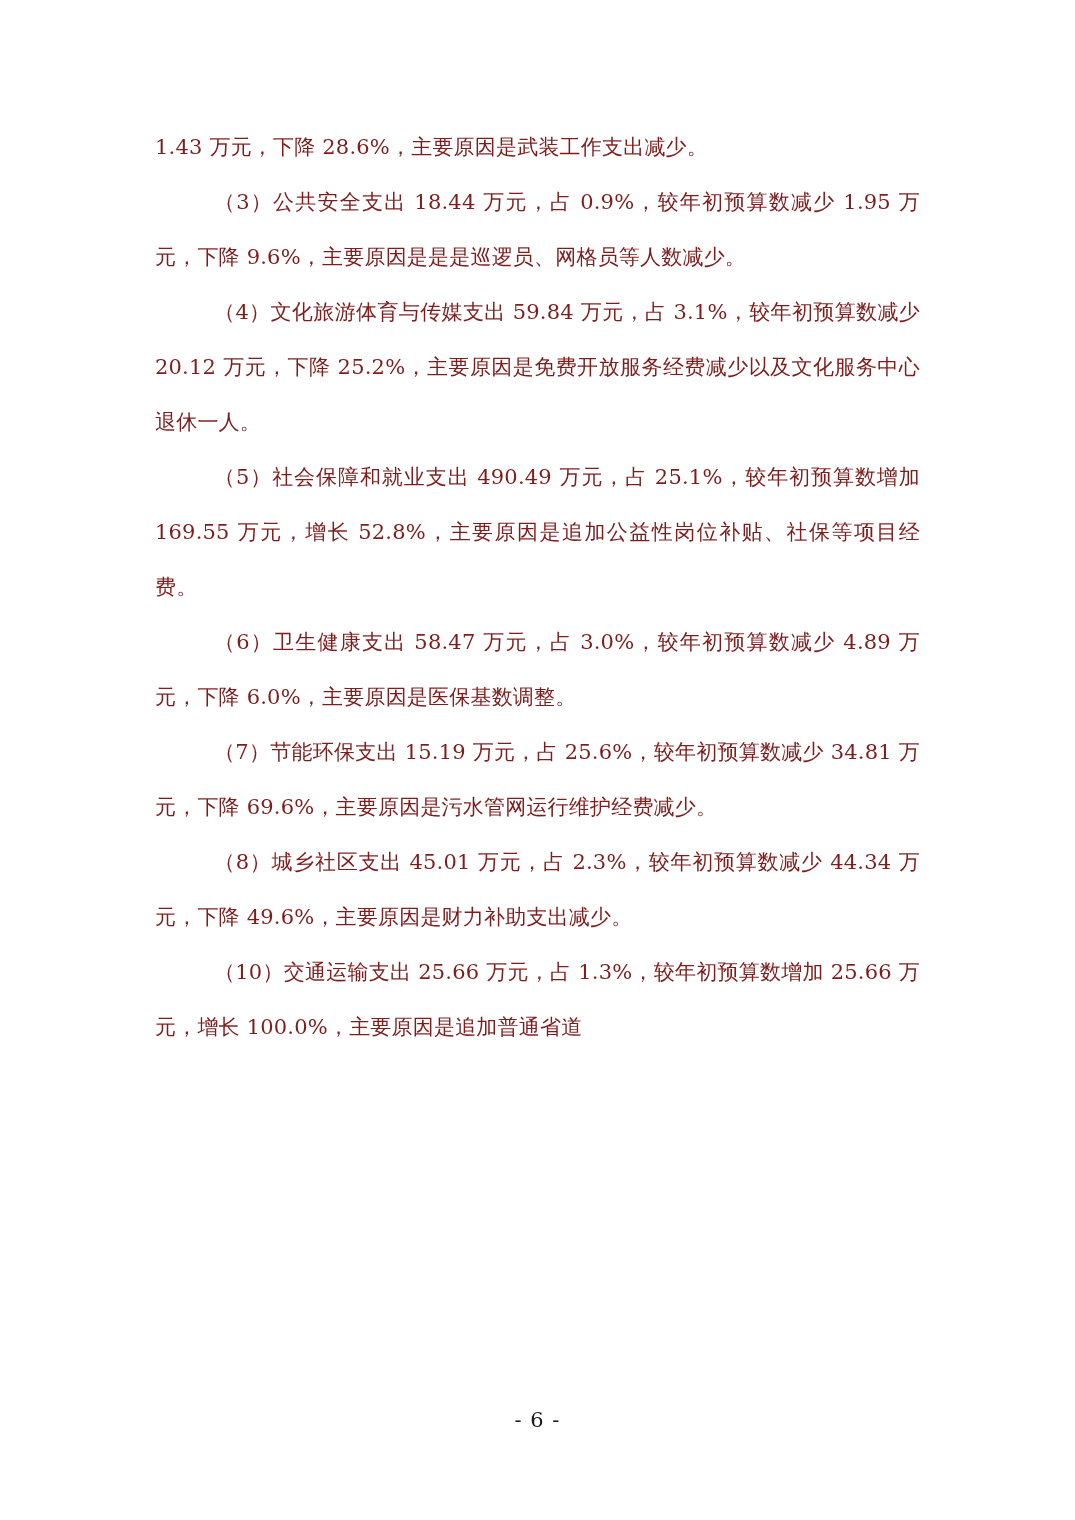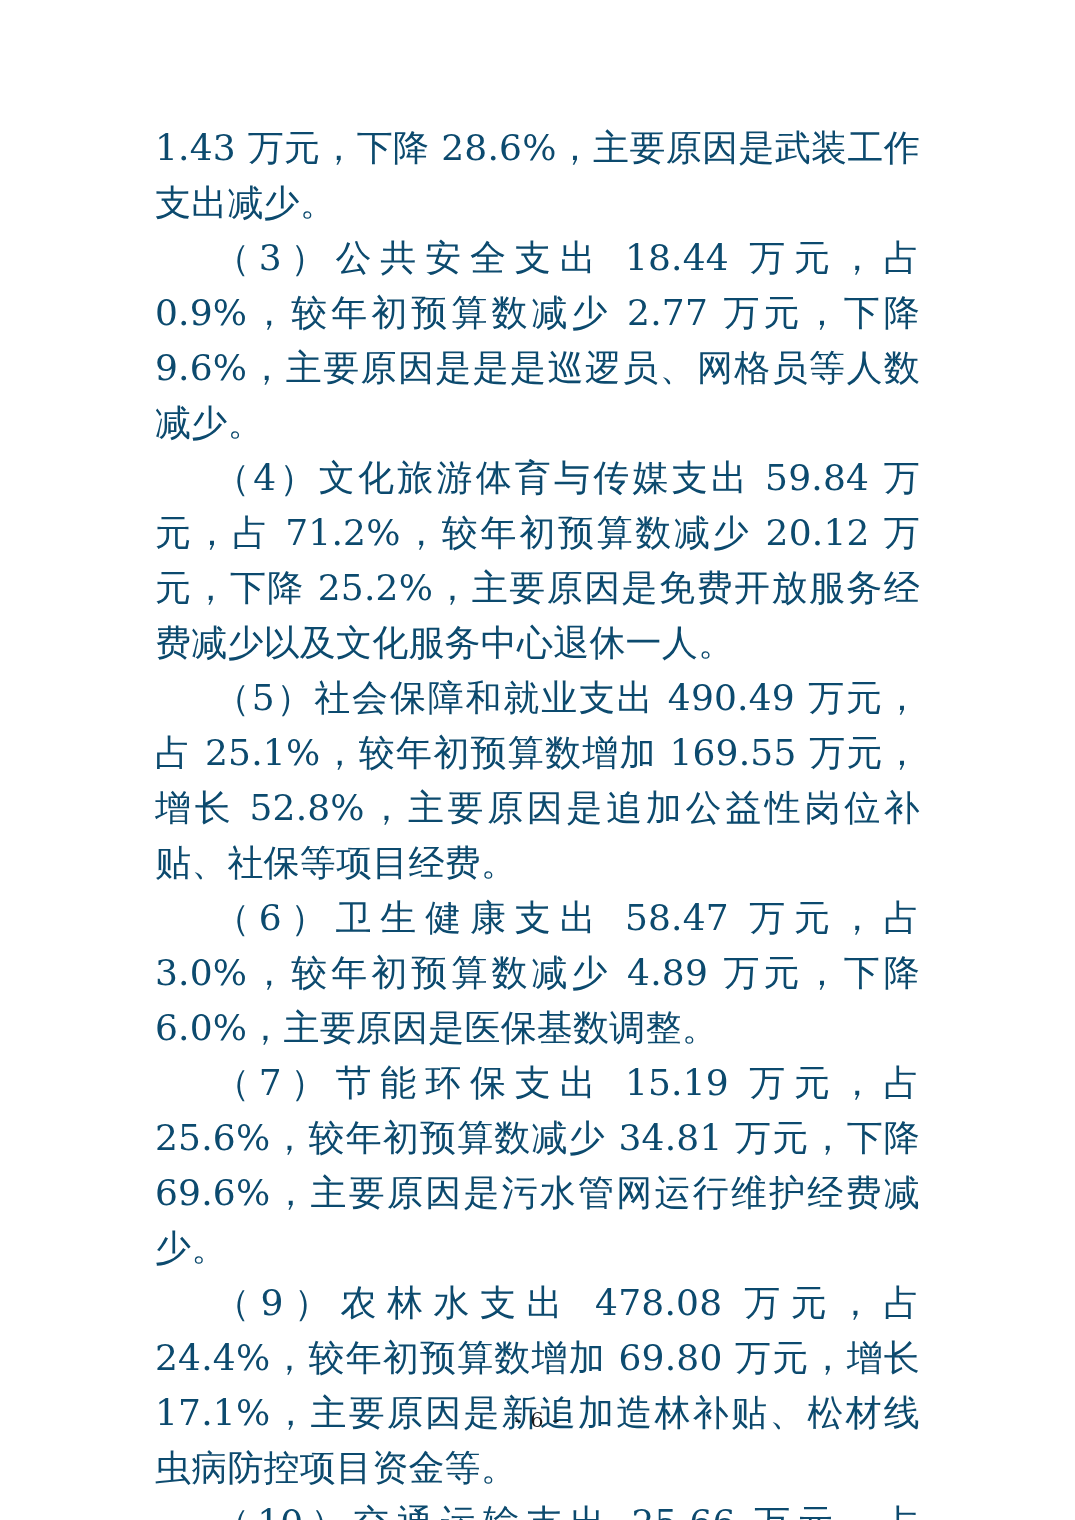--- a/index.html
+++ b/index.html
@@ -17,23 +17,23 @@
     overflow: hidden;
   }
   .content {
     position: absolute;
     left: 155px;
     top: 120px;
     width: 765px;
   }
   .para {
     font-family: "DejaVu Serif", "Liberation Serif", serif;
-    font-size: 36px;
+    font-size: 21px;
     line-height: 55px;
-    color: #0c4a6e;
+    color: #7f1d1d;
     text-align: justify;
     text-justify: inter-ideograph;
     margin: 0 0 0 0;
     letter-spacing: 0.2px;
   }
   .para.indent {
     text-indent: 59px;
   }
   .footer {
     position: absolute;
@@ -47,24 +47,24 @@
     letter-spacing: 1px;
   }
 </style>
 </head>
 <body>
 
 <div class="page">
 
   <div class="content">
     <p class="para">1.43 万元，下降 28.6%，主要原因是武装工作支出减少。</p>
-    <p class="para indent">（3）公共安全支出 18.44 万元，占 0.9%，较年初预算数减少 2.77 万元，下降 9.6%，主要原因是是是巡逻员、网格员等人数减少。</p>
-    <p class="para indent">（4）文化旅游体育与传媒支出 59.84 万元，占 71.2%，较年初预算数减少 20.12 万元，下降 25.2%，主要原因是免费开放服务经费减少以及文化服务中心退休一人。</p>
+    <p class="para indent">（3）公共安全支出 18.44 万元，占 0.9%，较年初预算数减少 1.95 万元，下降 9.6%，主要原因是是是巡逻员、网格员等人数减少。</p>
+    <p class="para indent">（4）文化旅游体育与传媒支出 59.84 万元，占 3.1%，较年初预算数减少 20.12 万元，下降 25.2%，主要原因是免费开放服务经费减少以及文化服务中心退休一人。</p>
     <p class="para indent">（5）社会保障和就业支出 490.49 万元，占 25.1%，较年初预算数增加 169.55 万元，增长 52.8%，主要原因是追加公益性岗位补贴、社保等项目经费。</p>
     <p class="para indent">（6）卫生健康支出 58.47 万元，占 3.0%，较年初预算数减少 4.89 万元，下降 6.0%，主要原因是医保基数调整。</p>
     <p class="para indent">（7）节能环保支出 15.19 万元，占 25.6%，较年初预算数减少 34.81 万元，下降 69.6%，主要原因是污水管网运行维护经费减少。</p>
-    <p class="para indent">（9）农林水支出 478.08 万元，占 24.4%，较年初预算数增加 69.80 万元，增长 17.1%，主要原因是新追加造林补贴、松材线虫病防控项目资金等。</p>
+    <p class="para indent">（8）城乡社区支出 45.01 万元，占 2.3%，较年初预算数减少 44.34 万元，下降 49.6%，主要原因是财力补助支出减少。</p>
     <p class="para indent">（10）交通运输支出 25.66 万元，占 1.3%，较年初预算数增加 25.66 万元，增长 100.0%，主要原因是追加普通省道</p>
   </div>
 
   <div class="footer">- 6 -</div>
 
 </div>
 
 </body></html>

